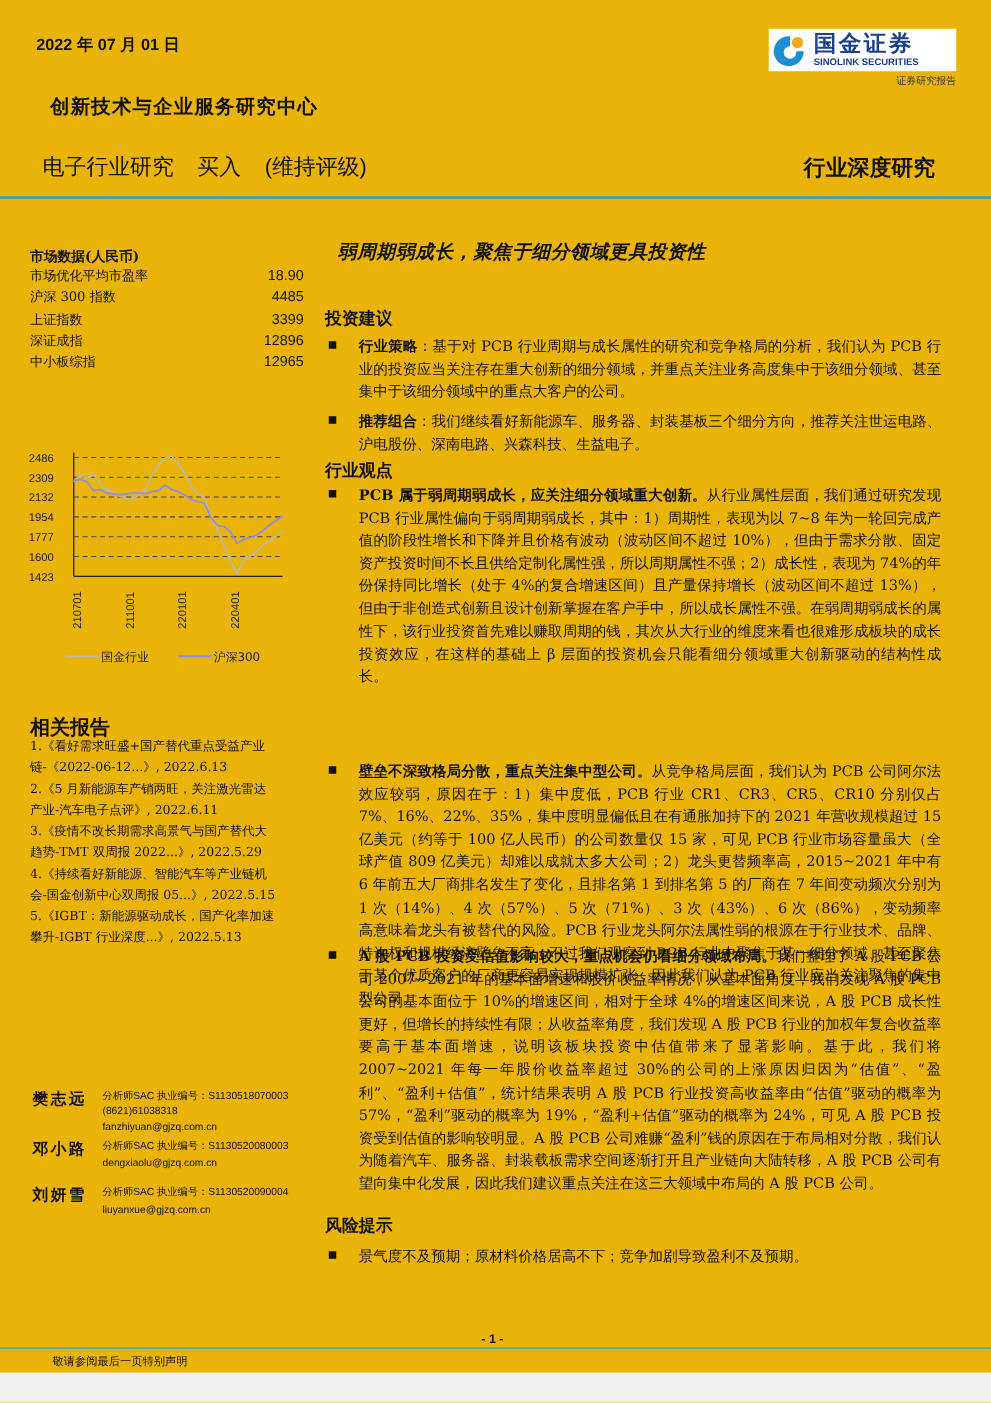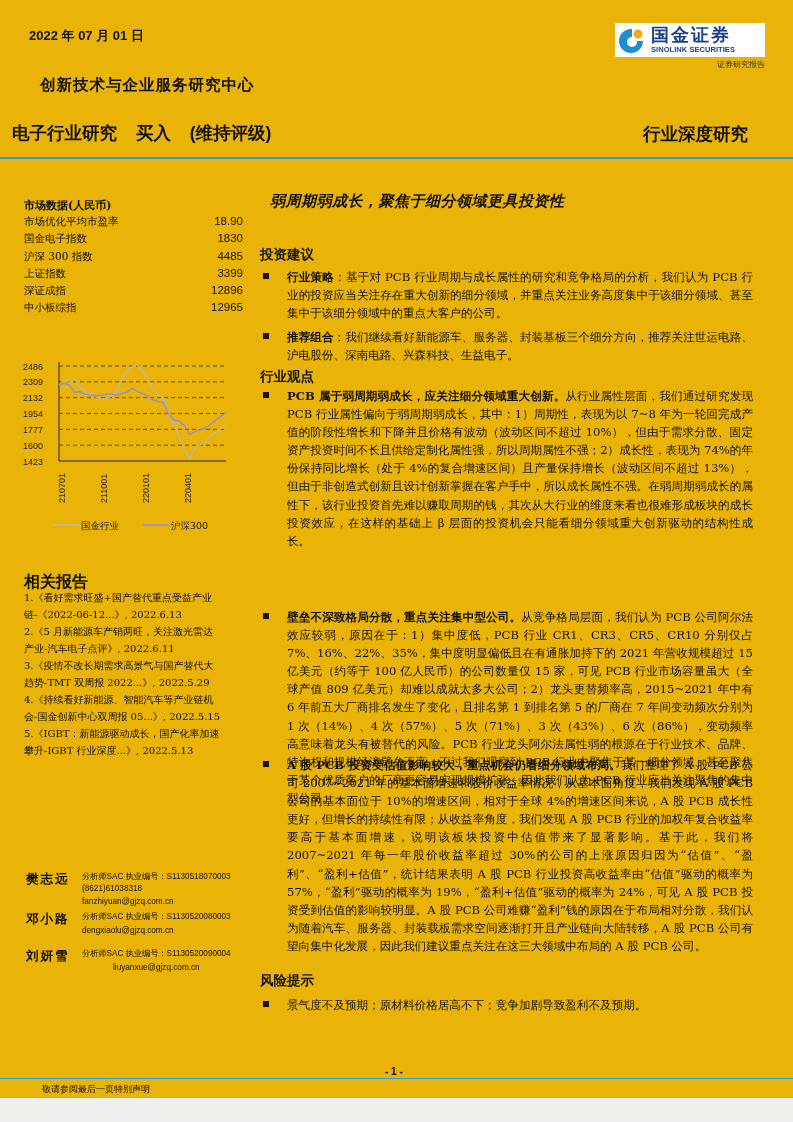--- a/index.html
+++ b/index.html
@@ -2,21 +2,21 @@
 <html><head>
 <meta charset="utf-8">
 <style>
   html, body { margin:0; padding:0; }
   body { width:793px; height:1122px; background:#efefed; position:relative; overflow:hidden;
          font-family:"DejaVu Serif", serif; color:#111; }
   .page { position:absolute; left:0; top:0; width:793px; height:1098px; background:#eab308; }
   .abs { position:absolute; }
   .date { left:29px; top:27px; font-family:"Liberation Sans", sans-serif; font-weight:bold; font-size:13px; }
   .center { left:40px; top:75px; font-size:15.5px; font-weight:bold; letter-spacing:1px; }
-  .rating { left:12px; top:121px; font-family:"Liberation Sans", sans-serif; font-weight:bold; font-size:17.5px;text-align:right; }
+  .rating { left:34px; top:121px; font-family:"Liberation Sans", sans-serif; font-weight:normal; font-size:17.5px;text-align:right; }
   .rating span { margin-right:14px; }
   .doctype { right:45px; top:122px; font-size:17.5px; font-weight:bold; }
   .rule-top { left:0; top:157px; width:793px; height:2px; background:#2a9fd8; }
   .logo { left:603px; top:23px; width:150px;padding-left:12px; }
   .logo-box { display:flex; align-items:center; background:#fff; padding:2px 2px; }
   .logo-mark { width:30px; height:30px; position:relative; margin-right:4px; }
   .logo-text-cn { font-family:"Liberation Sans", sans-serif; font-weight:bold; font-size:18px; color:#1b3f8a; letter-spacing:2px; line-height:19px;}
   .logo-text-en { font-family:"Liberation Sans", sans-serif; font-weight:bold; font-size:7.6px; color:#1b3f8a; line-height:9px;}
   .logo-sub { text-align:right; font-size:8px; margin-top:2px; color:#333; }
 
@@ -76,24 +76,20 @@
     <div class="logo-sub">证券研究报告</div>
   </div>
 
   <div class="abs rule-top"></div>
 
   <div class="abs mkt-title">市场数据(人民币)</div>
   <div class="abs mkt-table">
     <div class="mkt-row">
         <span>市场优化平均市盈率</span>
         <span class="v">18.90</span>
-      </div>
-    <div class="mkt-row">
-        <span>国金电子指数</span>
-        <span class="v">1830</span>
       </div>
     <div class="mkt-row">
         <span>沪深 300 指数</span>
         <span class="v">4485</span>
       </div>
     <div class="mkt-row">
         <span>上证指数</span>
         <span class="v">3399</span>
       </div>
     <div class="mkt-row">
@@ -168,21 +164,21 @@
       <div style="margin-top:2px">fanzhiyuan@gjzq.com.cn</div>
     </div>
   </div>
   <div class="abs analyst" style="top:911px; height:35px;">
     <div class="an-name">邓小路</div>
     <div class="an-info">
       <div>分析师SAC 执业编号：S1130520080003</div>
       <div style="margin-top:2px">dengxiaolu@gjzq.com.cn</div>
     </div>
   </div>
-  <div class="abs analyst" style="top:948px; height:35px;text-align:center;">
+  <div class="abs analyst" style="top:948px; height:35px;">
     <div class="an-name">刘妍雪</div>
     <div class="an-info">
       <div>分析师SAC 执业编号：S1130520090004</div>
       <div style="margin-top:2px">liuyanxue@gjzq.com.cn</div>
     </div>
   </div>
 
   <div class="abs headline">弱周期弱成长，聚焦于细分领域更具投资性</div>
 
   <div class="abs sec" style="left:260px; top:246px;">投资建议</div>

